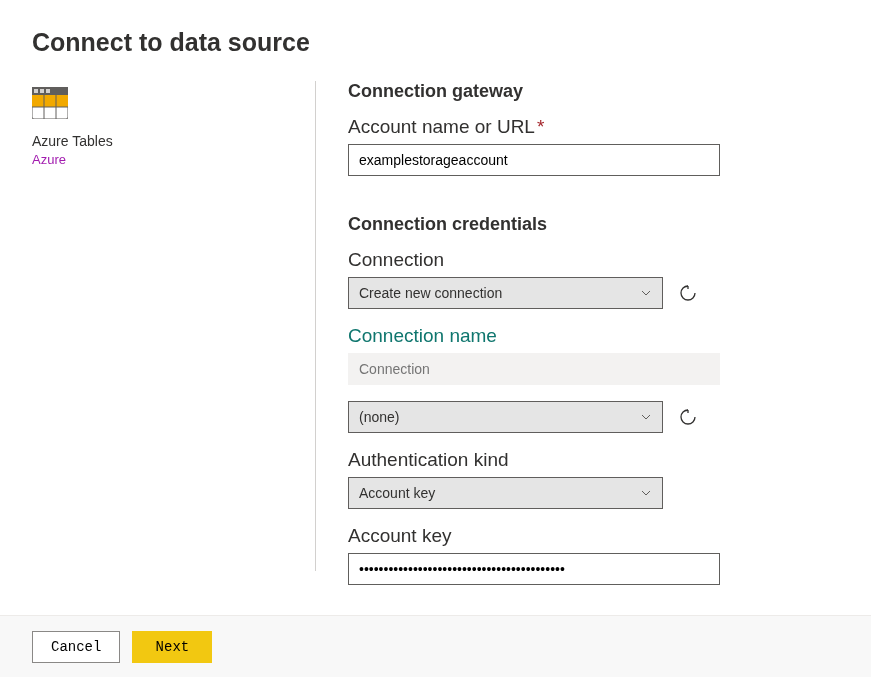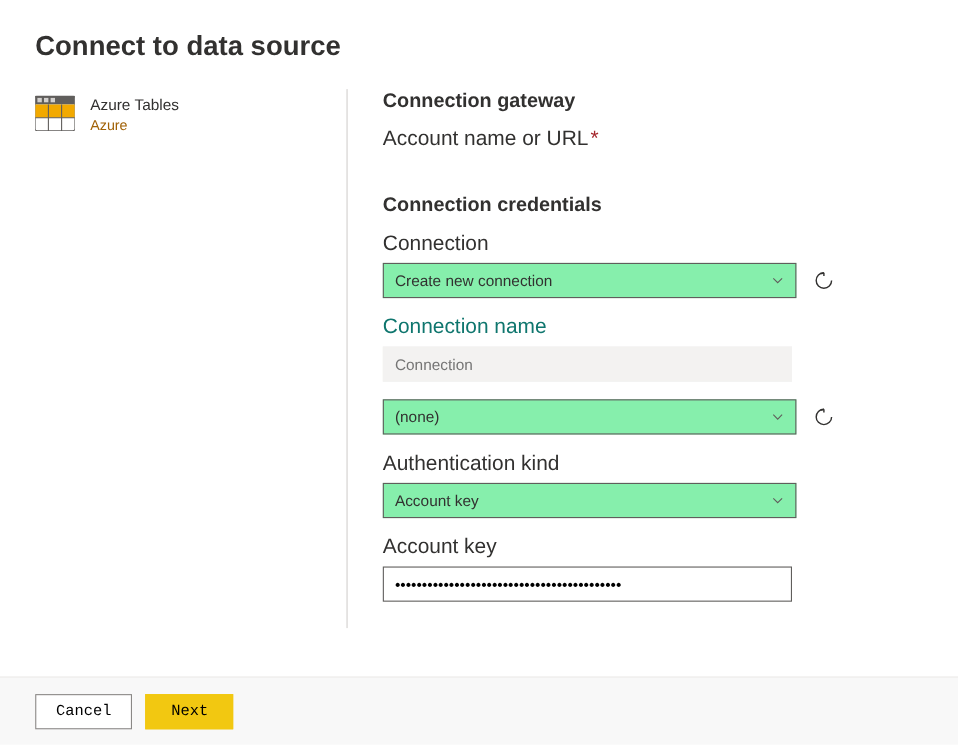--- a/index.html
+++ b/index.html
@@ -21,30 +21,31 @@
     display: flex;
     padding: 16px 32px 0 32px;
     height: 530px;
   }
   .left-col {
     width: 283px;
     display: flex;
     align-items: flex-start;
     gap: 14px;
     padding-top: 6px;
+    flex-direction: column;
   }
   .source-title {
     font-size: 14px;
     font-weight: 400;
     color: #323130;
     line-height: 1.2;
   }
   .source-sub {
     font-size: 13px;
-    color: #a16207;
+    color: #a21caf;
     margin-top: 2px;
   }
   .divider {
     width: 1px;
     background: #d2d0ce;
     margin-right: 32px;
     height: 490px;
   }
   .right-col {
     flex: 1;
@@ -77,24 +78,24 @@
     background: #f3f2f1;
     border: 1px solid #f3f2f1;
     color: #a19f9d;
   }
   .select-row {
     display: flex;
     align-items: center;
     gap: 14px;
   }
   .fake-select {
-    width: 376px;
+    width: 315px;
     height: 32px;
     border: 1px solid #605e5c;
-    background: #86efac;
+    background: #e5e5e5;
     display: flex;
     align-items: center;
     justify-content: space-between;
     padding: 0 10px;
     cursor: pointer;
     font-size: 14px;
   }
   .chevron {
     width: 12px; height: 12px;
     display: inline-flex;
@@ -169,20 +170,21 @@
   <div class="divider"></div>
 
   <div class="right-col">
 
     <div class="section-header">Connection gateway</div>
 
     <div class="field-group">
       <div class="field-label">
         <span>Account name or URL</span><span class="req">*</span>
       </div>
+      <input type="text" class="text-input" value="examplestorageaccount" style="">
     </div>
 
     <div class="spacer-section"></div>
 
     <div class="section-header">Connection credentials</div>
 
     <div class="field-group">
       <div class="field-label">Connection</div>
       <div class="select-row">
         <div class="fake-select">

